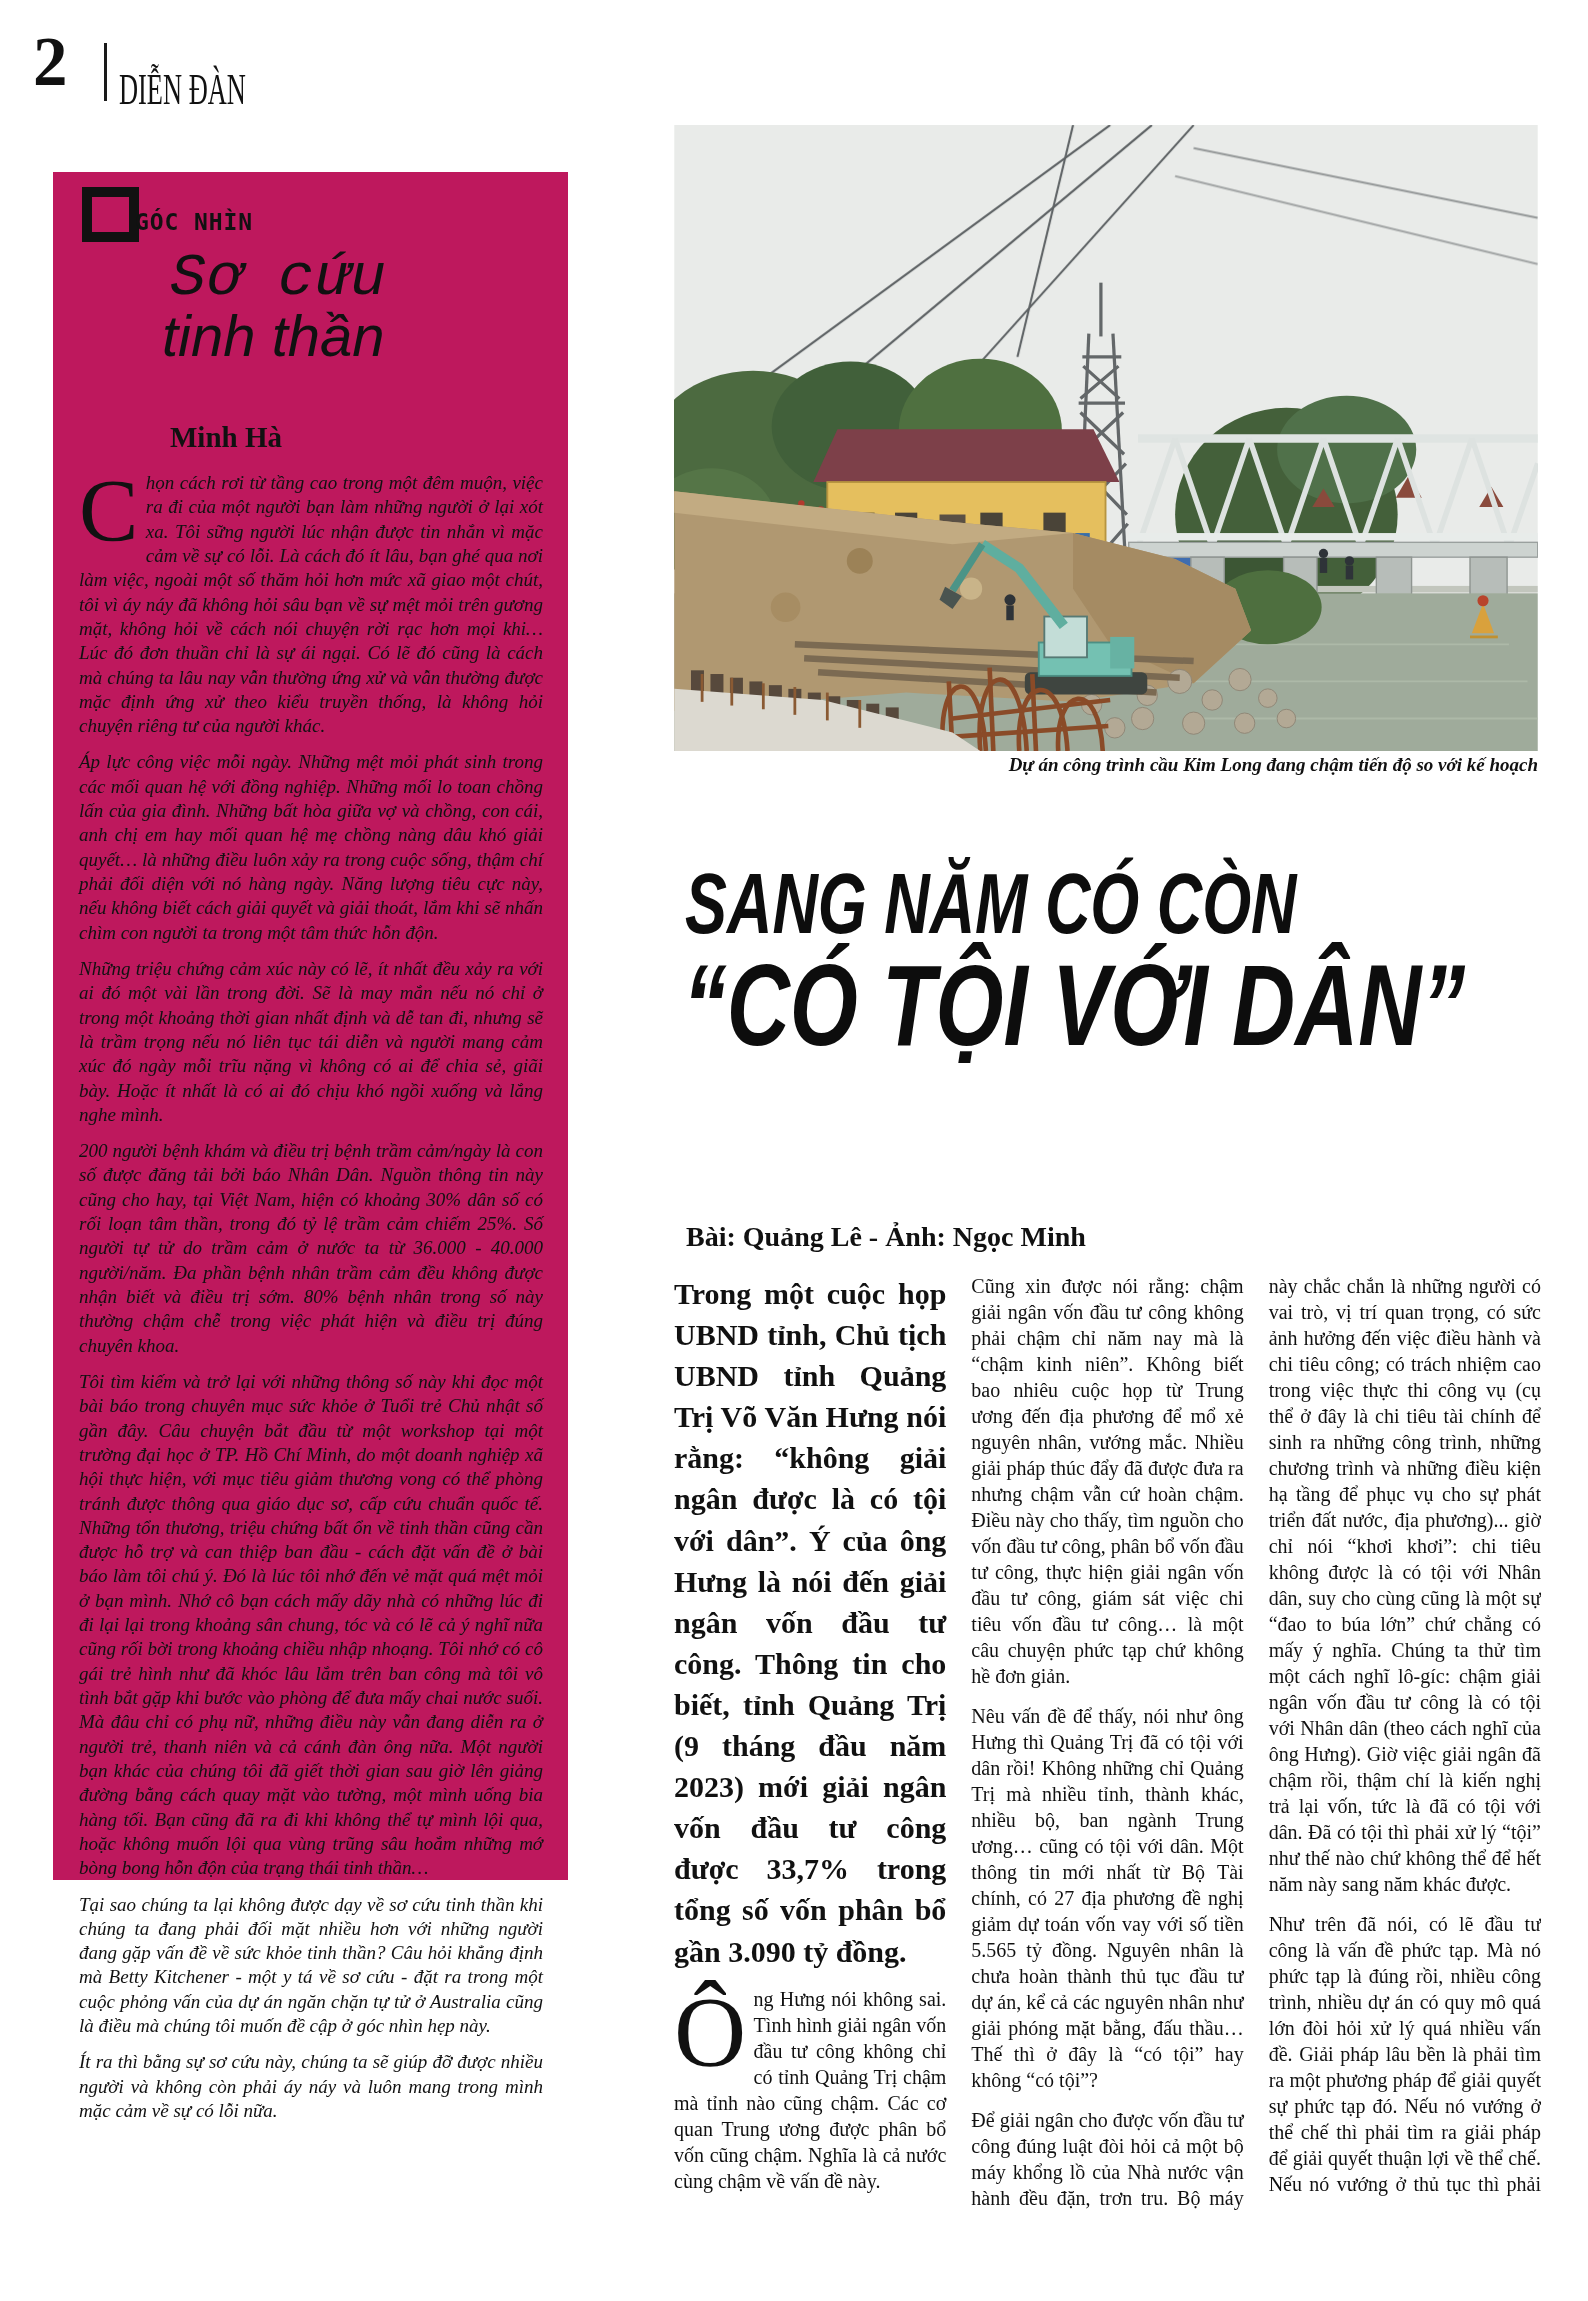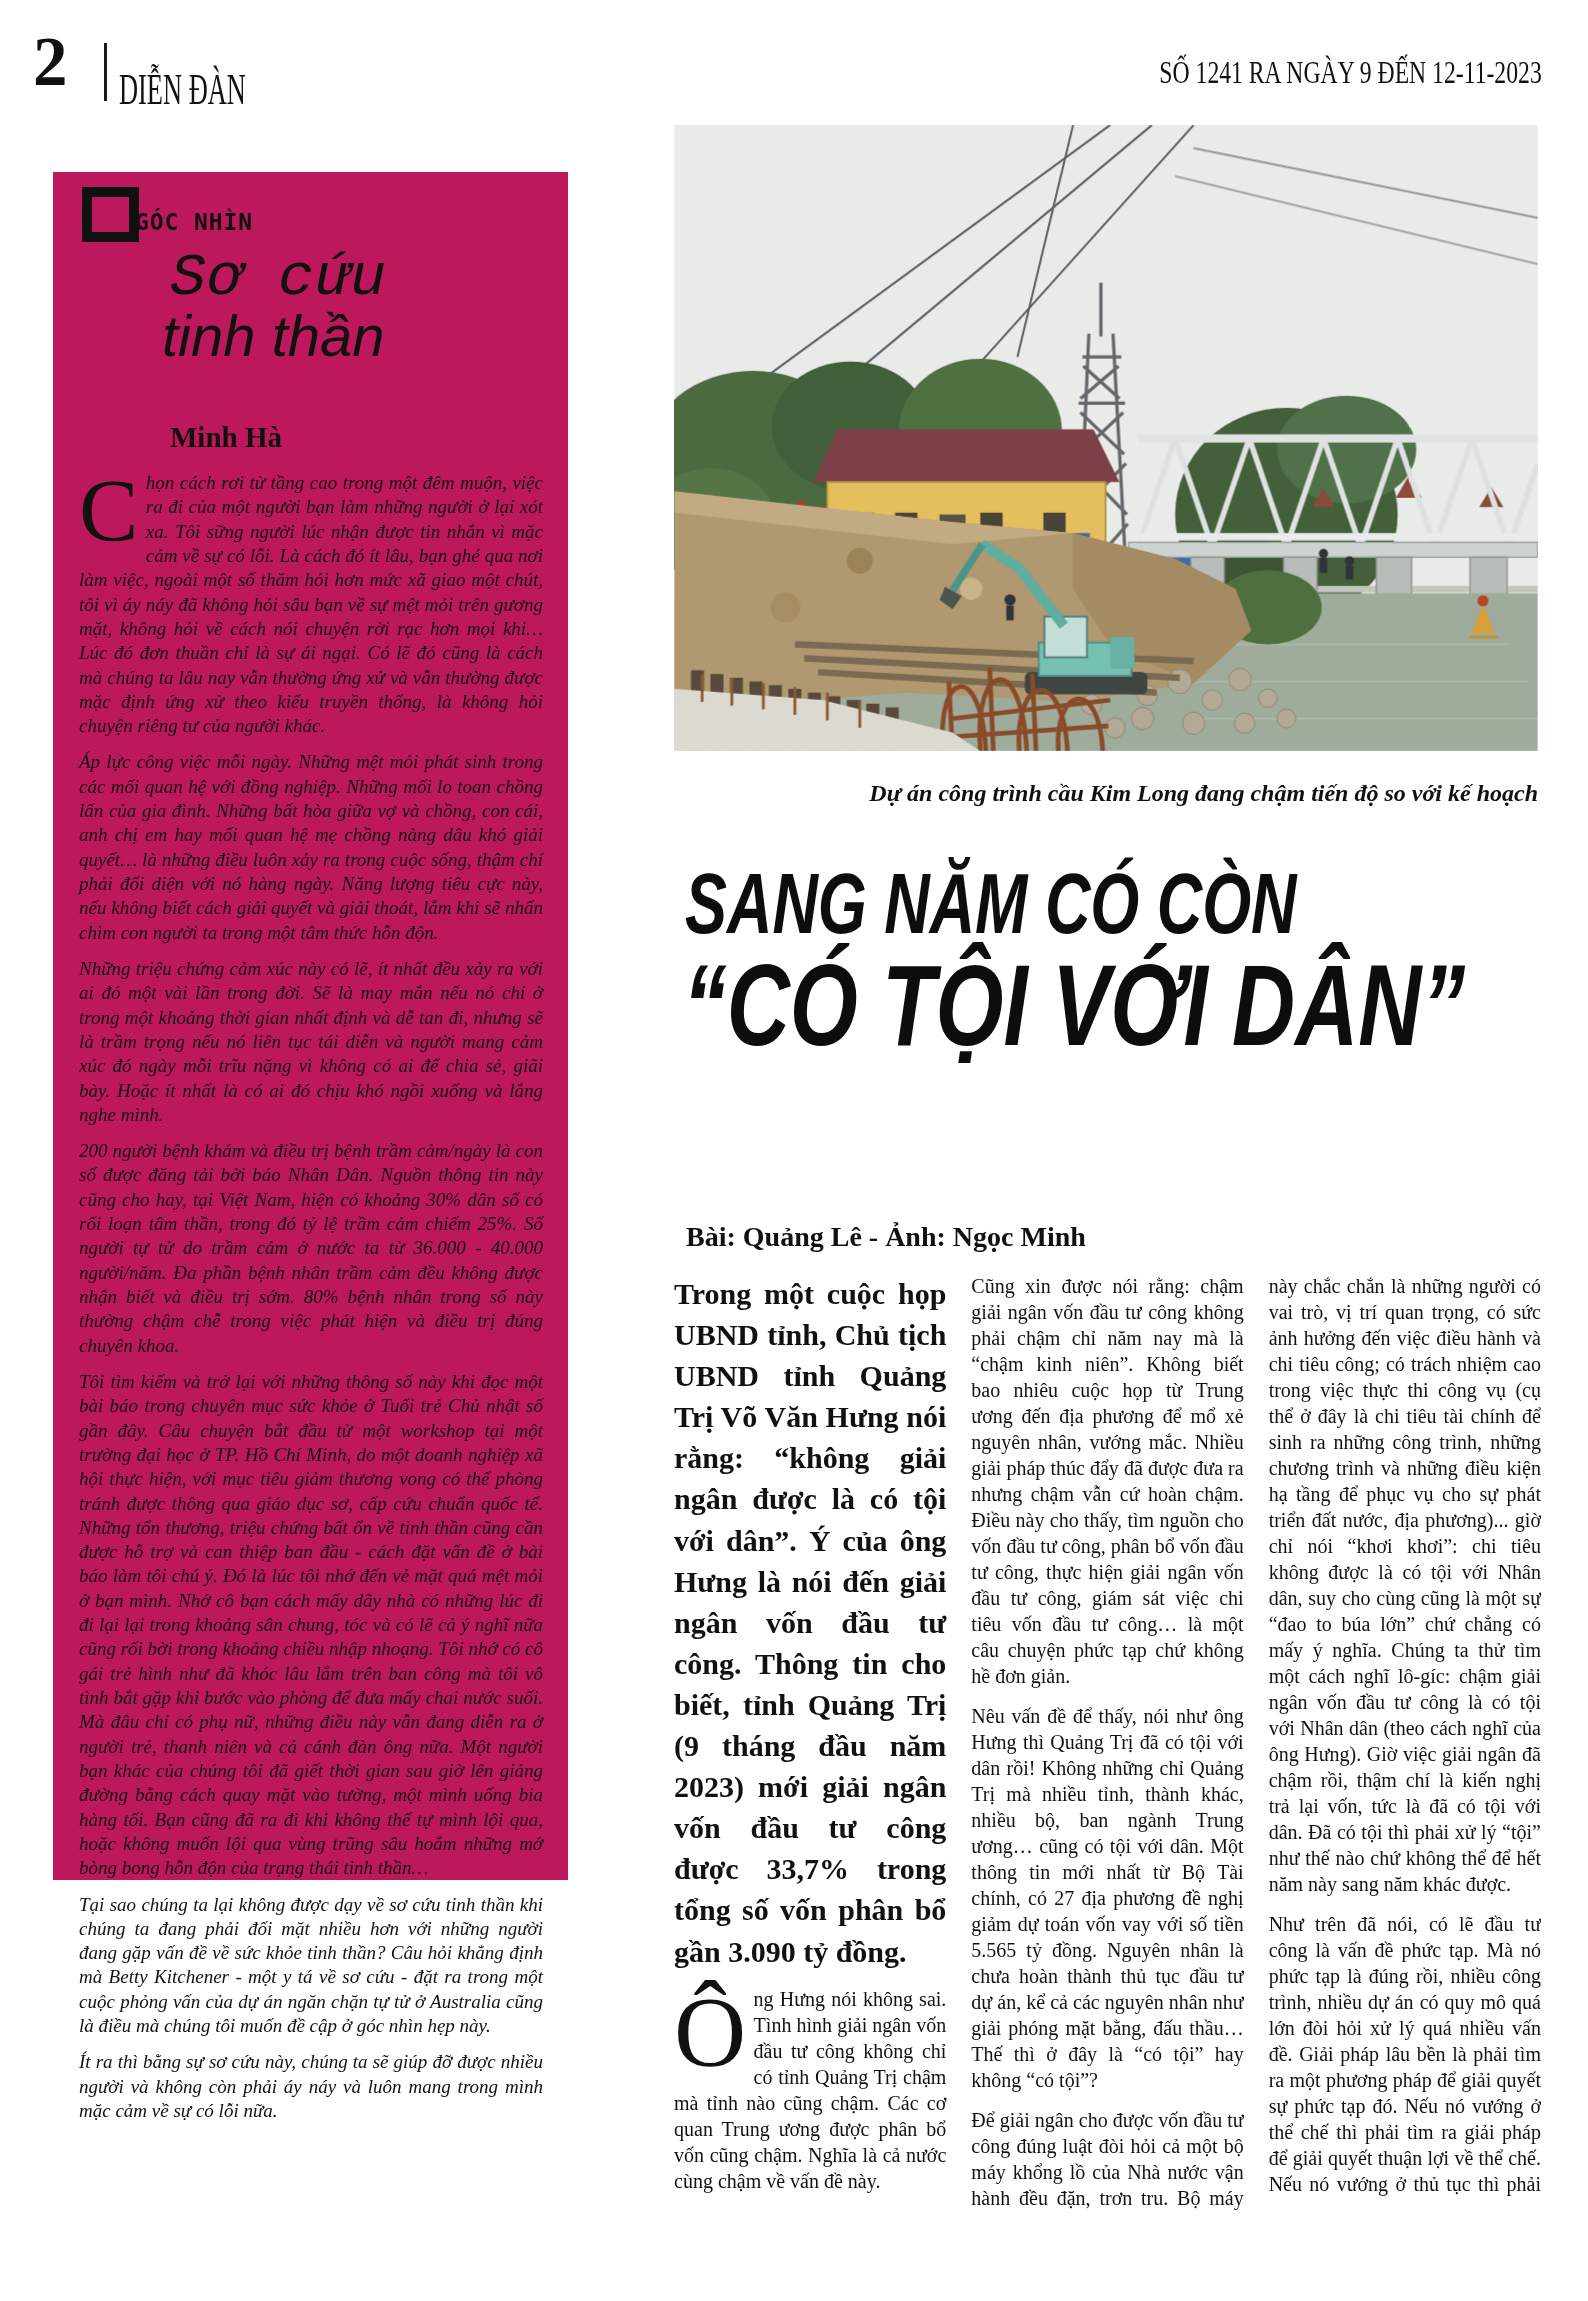--- a/index.html
+++ b/index.html
@@ -24,21 +24,21 @@
   .op-title2{position:absolute;left:109px;top:135px;font-family:"Liberation Sans", sans-serif;
              font-style:italic;font-size:58px;line-height:1;}
   .op-author{position:absolute;left:117px;top:249px;font-size:29px;font-weight:bold;}
   .op-body{position:absolute;left:26px;top:299px;width:464px;font-style:italic;
            font-size:19px;line-height:1.28;text-align:justify;}
   .op-body p{margin:0 0 12px 0;}
   .dropcap-c{float:left;font-style:normal;font-size:89px;line-height:70px;margin:3.7px 7.4px 0 0;font-family:"Liberation Serif",serif;}
   
   .photo{left:674px;top:125px;width:864px;height:626px;}
   .photo svg{display:block;}
-  .caption{left:674px;top:780px;width:864px;text-align:right;font-weight:bold;font-style:italic;font-size:24px;}
+  .caption{left:674px;top:754px;width:864px;text-align:right;font-weight:bold;font-style:italic;font-size:19px;}
   
   .hl{font-family:"Liberation Sans", sans-serif;font-style:italic;line-height:1;white-space:nowrap;color:#0d0d0d;}
   .hl1{left:685px;top:861px;font-size:85px;font-weight:700;}
   .hl1 .cond{transform:scaleX(.74);}
   .hl2{left:683px;top:948px;font-size:115px;font-weight:700;}
   .hl2 .cond{transform:scaleX(.76);}
   .hl3{left:683px;top:1080px;font-size:115px;font-weight:700;}
   .hl3 .cond{transform:scaleX(.76);}
   .byline{left:686px;top:1221px;font-size:28px;font-weight:bold;}
   
@@ -50,21 +50,20 @@
   .dropcap-o{float:left;font-size:100px;line-height:82px;margin:5.6px 7.4px 0 0;font-weight:normal;}
 </style>
 </head>
 <body>
 
 <div class="page">
 
   <div class="abs pagenum">2</div>
   <div class="abs hdr-divider"></div>
   <div class="abs section-title"><span class="cond">DIỄN ĐÀN</span></div>
-  <div class="abs issue"><span class="cond">SỐ 1241 RA NGÀY 9 ĐẾN 12-11-2023</span></div>
 
   <aside class="abs opinion-box">
     <span class="gocnhin-icon"></span>
     <div class="kicker">GÓC NHÌN</div>
     <div class="op-title1">Sơ cứu</div>
     <div class="op-title2">tinh thần</div>
     <div class="op-author">Minh Hà</div>
     <div class="op-body">
       <p><span class="dropcap-c">C</span><span>họn cách rơi từ tầng cao trong một đêm muộn, việc ra đi của một người bạn làm những người ở lại xót xa. Tôi sững người lúc nhận được tin nhắn vì mặc cảm về sự có lỗi. Là cách đó ít lâu, bạn ghé qua nơi làm việc, ngoài một số thăm hỏi hơn mức xã giao một chút, tôi vì áy náy đã không hỏi sâu bạn về sự mệt mỏi trên gương mặt, không hỏi về cách nói chuyện rời rạc hơn mọi khi… Lúc đó đơn thuần chỉ là sự ái ngại. Có lẽ đó cũng là cách mà chúng ta lâu nay vẫn thường ứng xử và vẫn thường được mặc định ứng xử theo kiểu truyền thống, là không hỏi chuyện riêng tư của người khác.</span></p>
       <p>Áp lực công việc mỗi ngày. Những mệt mỏi phát sinh trong các mối quan hệ với đồng nghiệp. Những mối lo toan chồng lấn của gia đình. Những bất hòa giữa vợ và chồng, con cái, anh chị em hay mối quan hệ mẹ chồng nàng dâu khó giải quyết… là những điều luôn xảy ra trong cuộc sống, thậm chí phải đối diện với nó hàng ngày. Năng lượng tiêu cực này, nếu không biết cách giải quyết và giải thoát, lắm khi sẽ nhấn chìm con người ta trong một tâm thức hỗn độn.</p>

